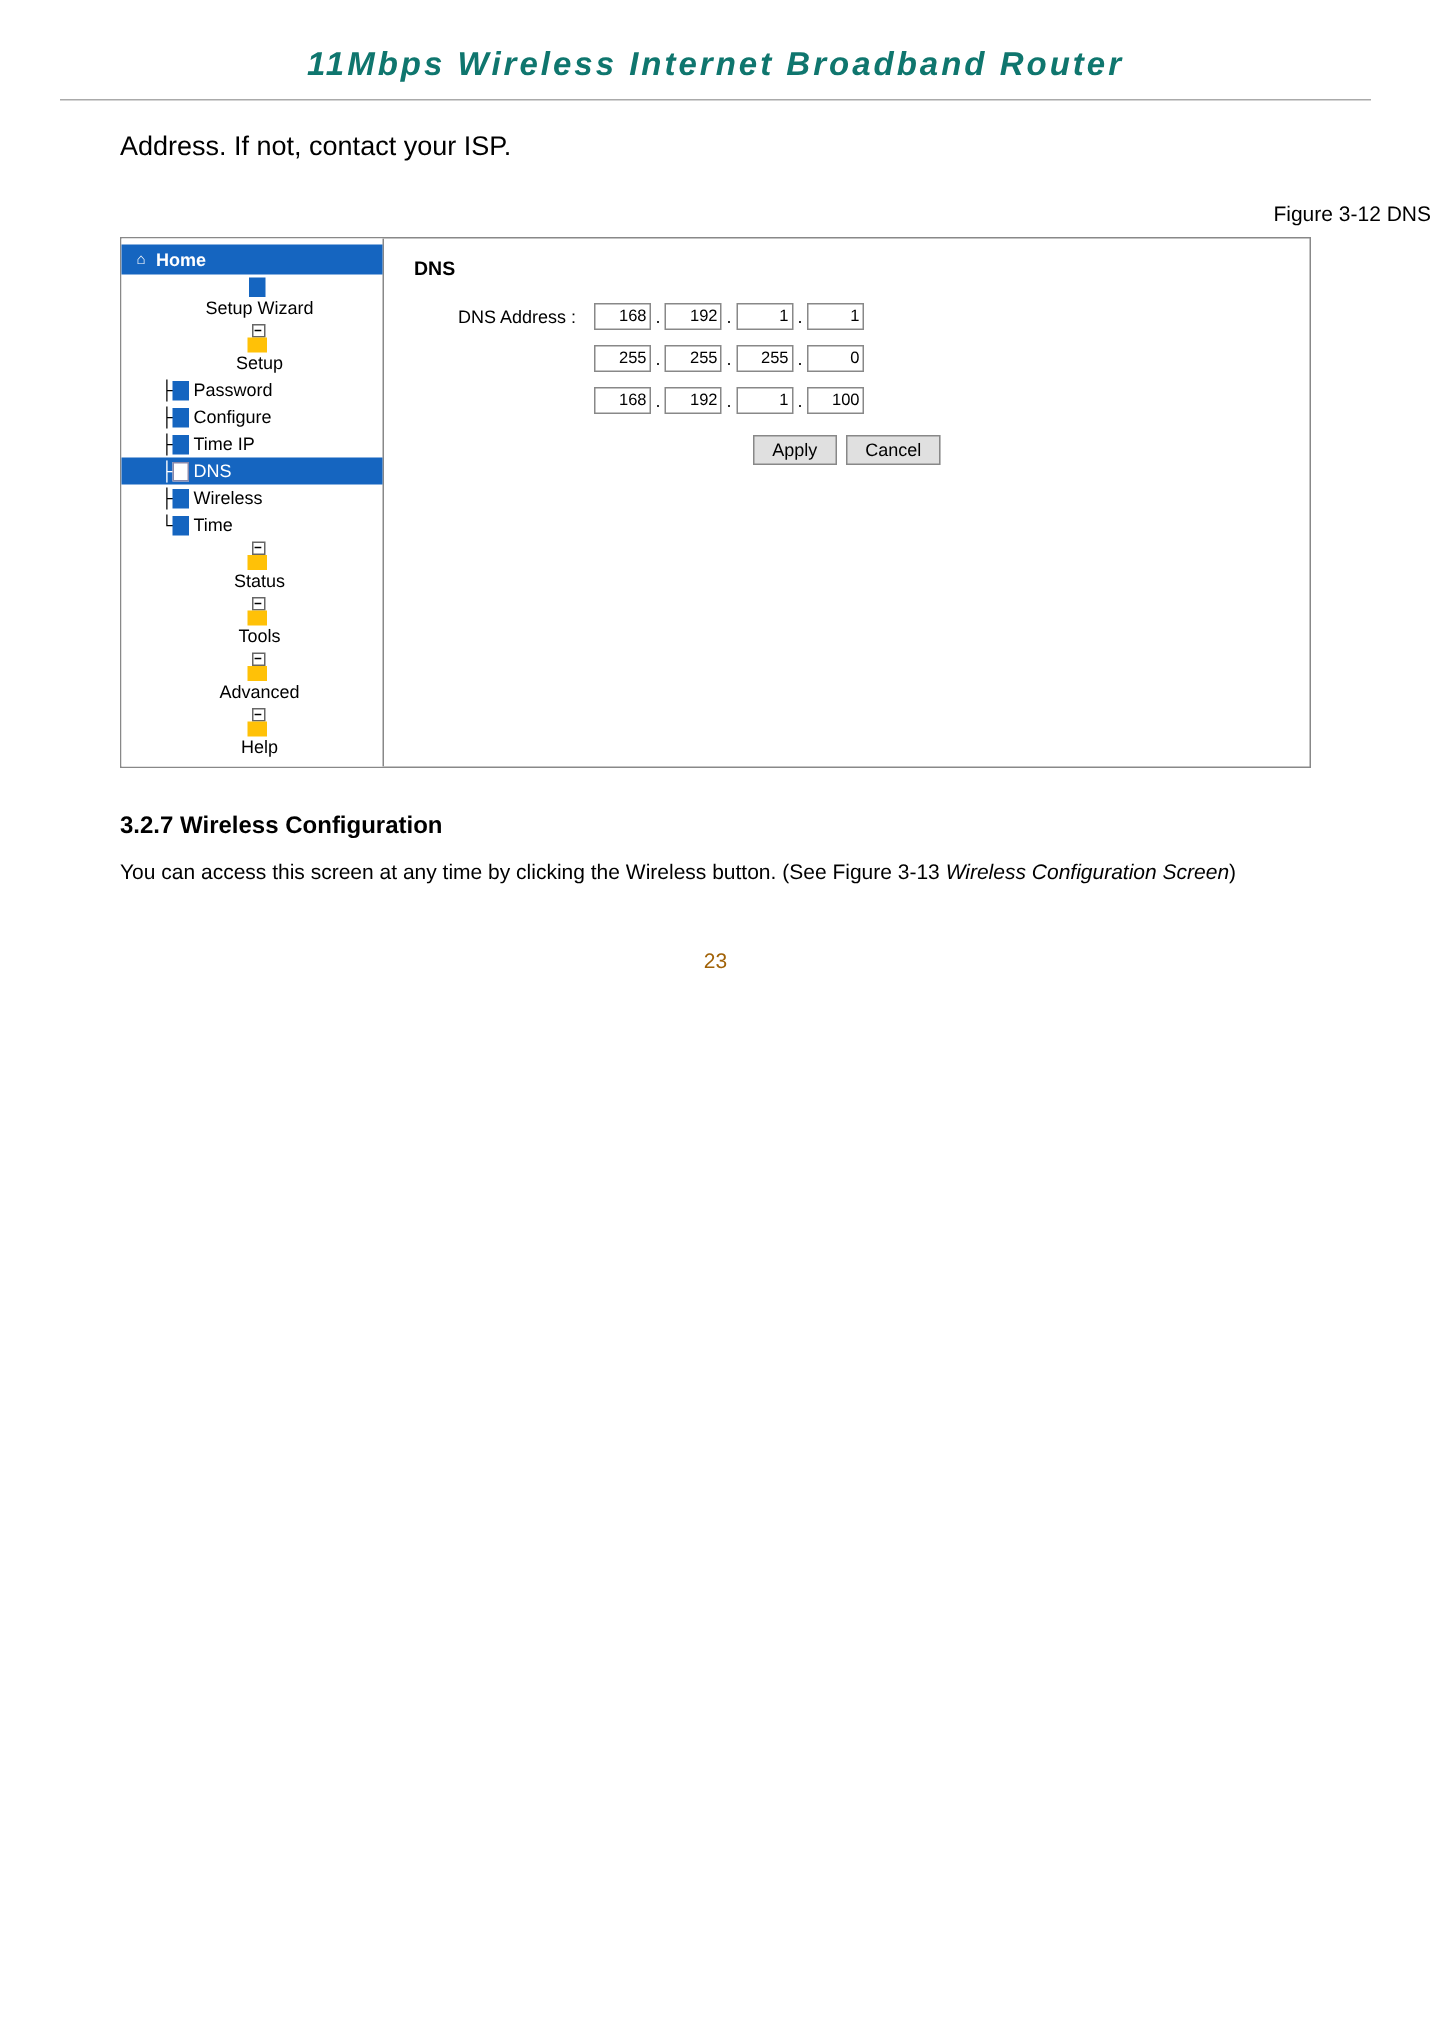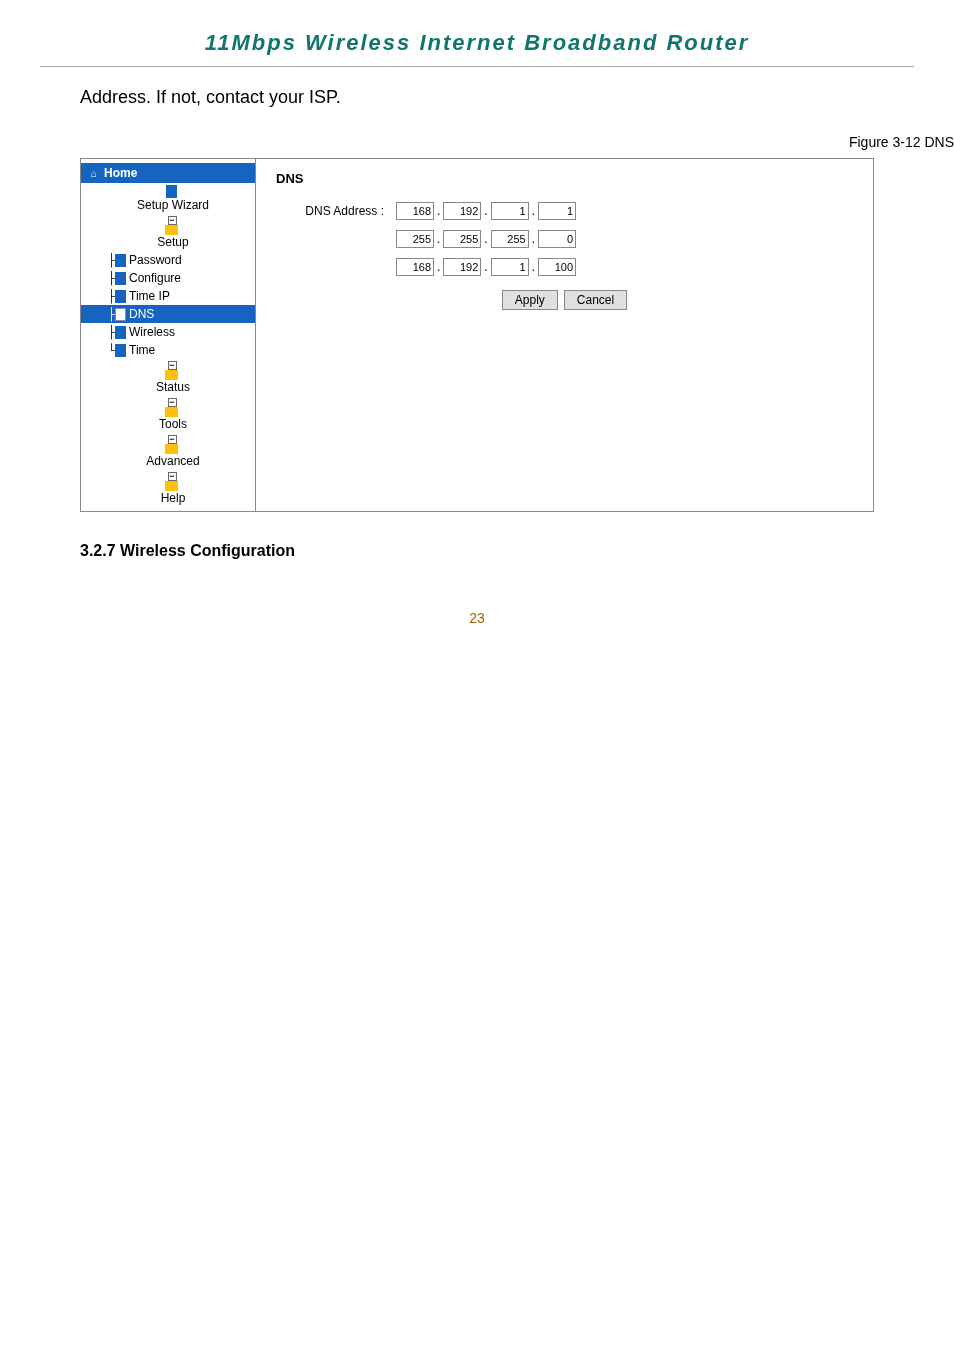--- a/index.html
+++ b/index.html
@@ -377,15 +377,18 @@
         <button class="btn">Cancel</button>
       </div>
 
     </div>
   </div>
 
 </div>
 
 <div class="section-content">
   <div class="section-heading">3.2.7 Wireless Configuration</div>
+  <div class="section-text">
+    <span>You can access this screen at any time by clicking the Wireless button. (See Figure 3-13 </span><em>Wireless Configuration Screen</em><span>)</span>
+  </div>
 </div>
 
 <div class="page-number">23</div>
 
 </body></html>

